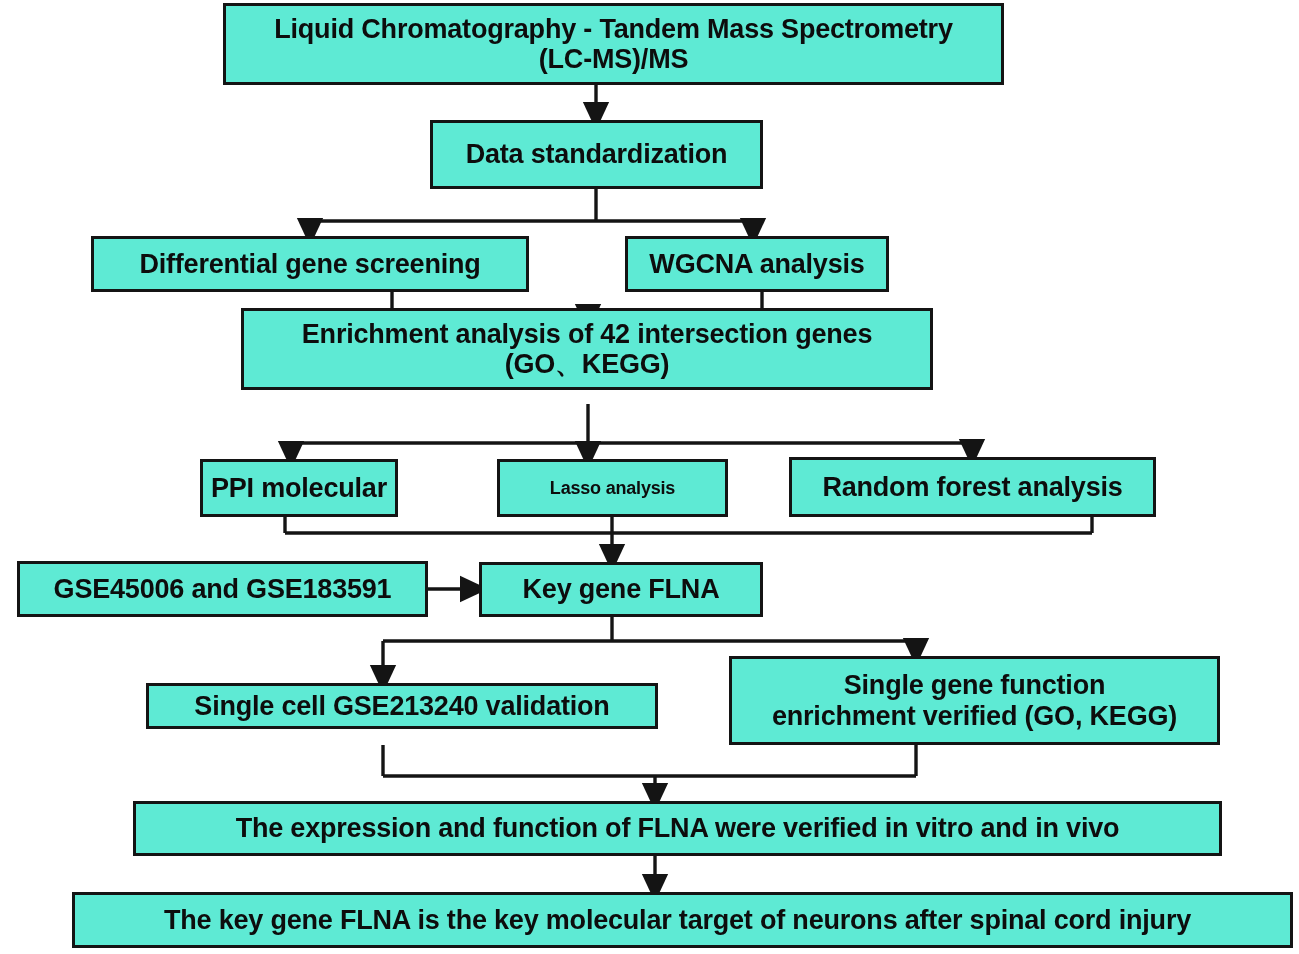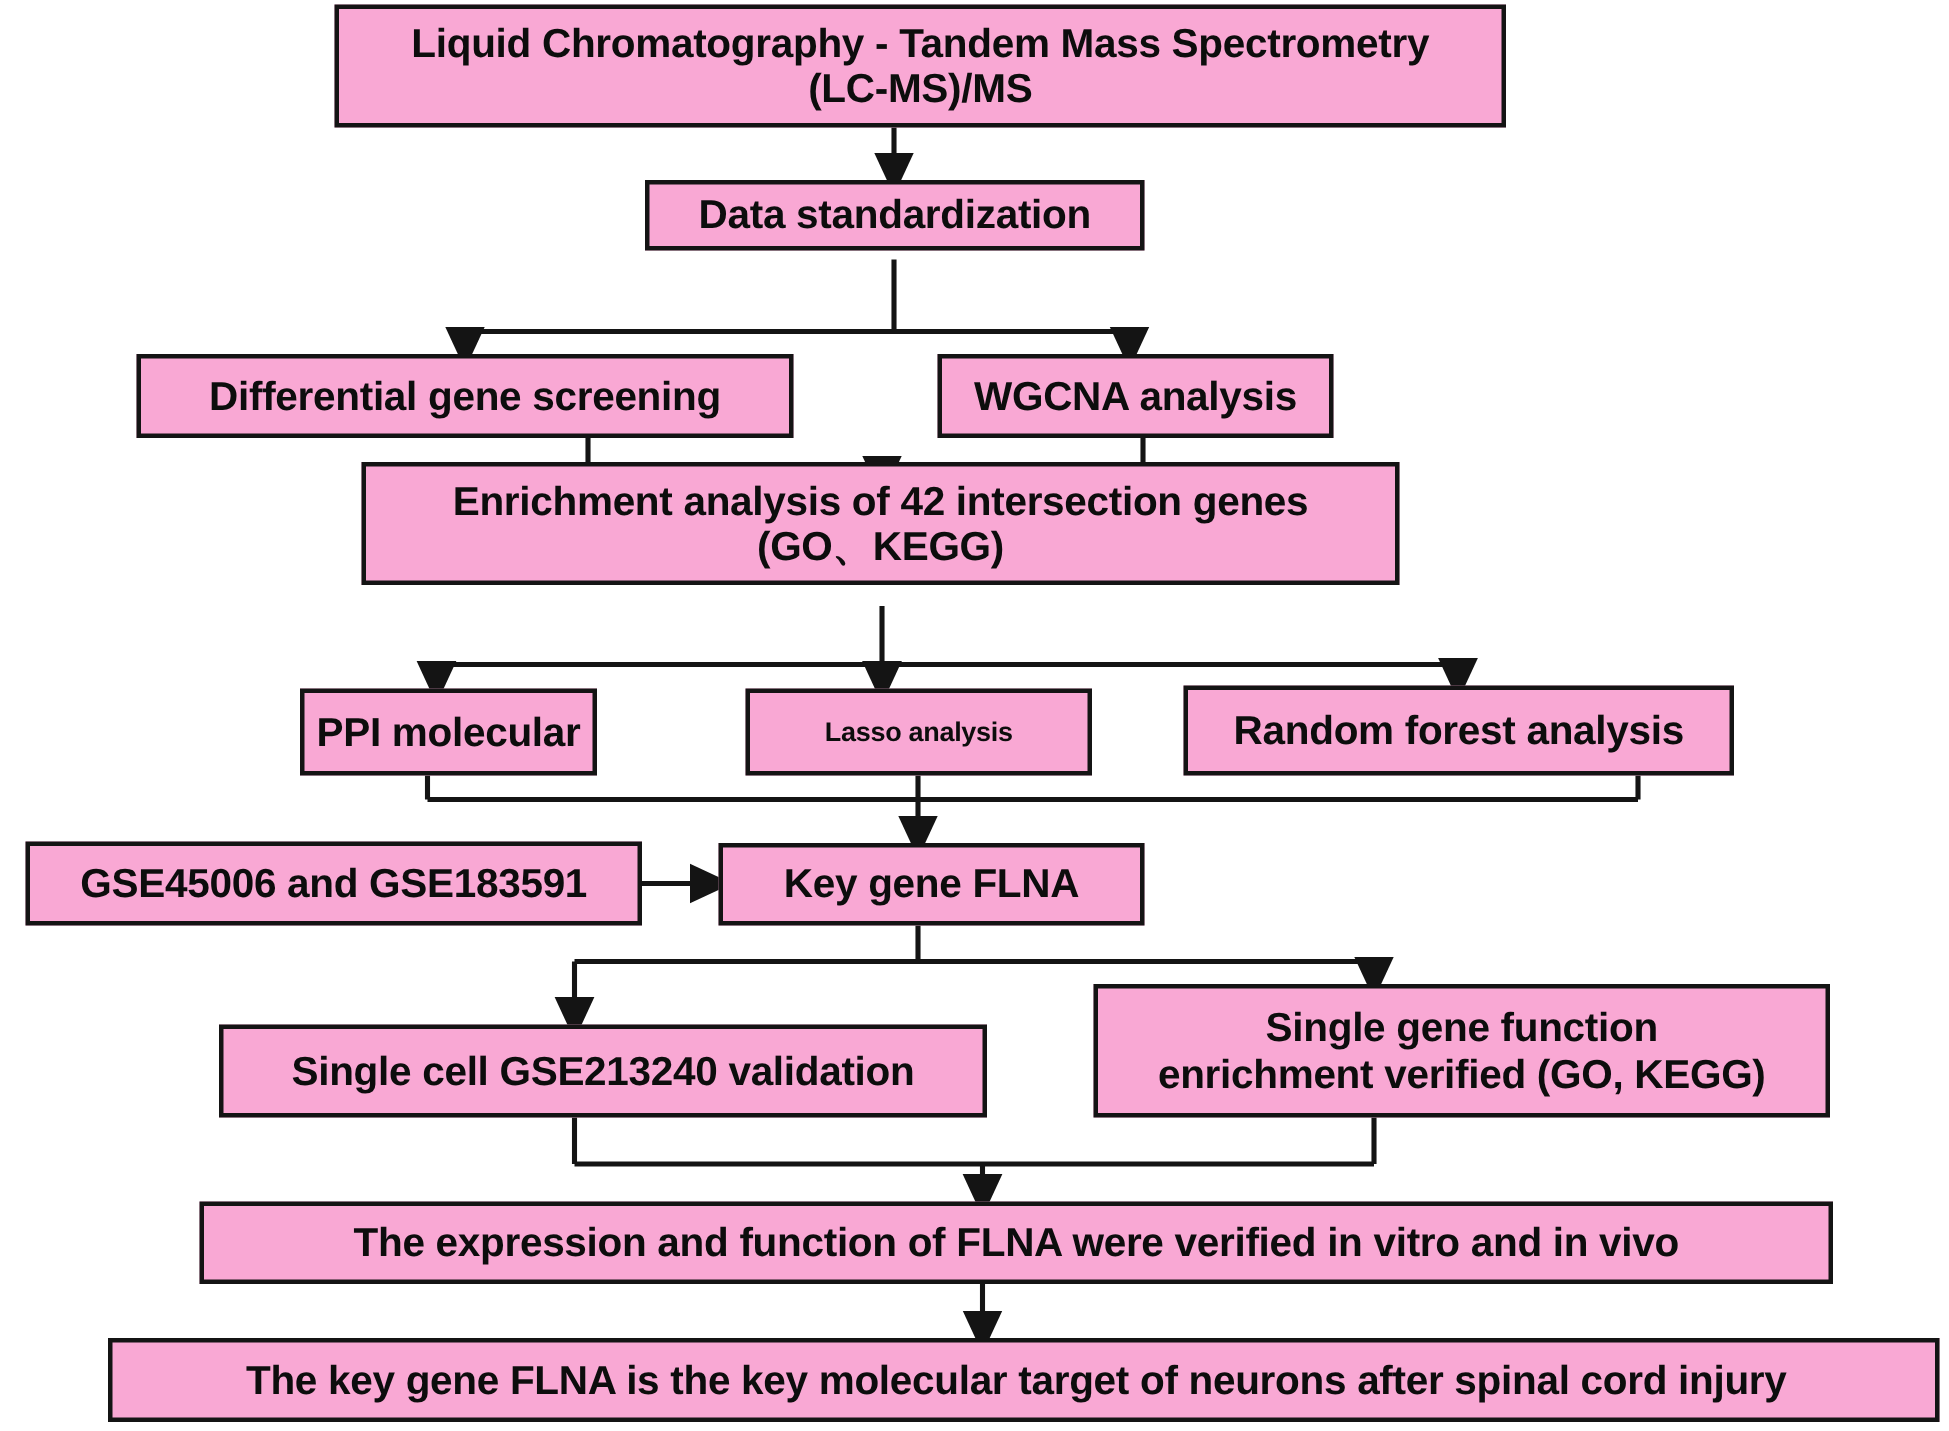--- a/index.html
+++ b/index.html
@@ -5,39 +5,39 @@
   html,body{margin:0;padding:0;background:#ffffff;}
   body{
     width:1299px;height:954px;position:relative;overflow:hidden;
     font-family:"Liberation Sans","DejaVu Sans",sans-serif;
     color:#0d0d0d;
   }
   #flow{position:absolute;left:0;top:0;width:1299px;height:954px;}
   .connectors{position:absolute;left:0;top:0;width:1299px;height:954px;pointer-events:none;}
   .node{
     position:absolute;box-sizing:border-box;
-    border:3px solid #141414;background:#f9a8d4;
+    border:3px solid #141414;background:#5eead4;
     display:flex;align-items:center;justify-content:center;
     text-align:center;font-weight:700;line-height:1.12;
     letter-spacing:-0.2px;
     white-space:pre-line;
     z-index:2;
   }
   .node span{display:block;width:100%;}
   .n-lcms{left:223px;top:3px;width:781px;height:82px;font-size:27px;}
-  .n-datastd{left:430px;top:120px;width:333px;height:47px;font-size:27px;}
+  .n-datastd{left:430px;top:120px;width:333px;height:69px;font-size:27px;}
   .n-diffgene{left:91px;top:236px;width:438px;height:56px;font-size:27px;}
   .n-wgcna{left:625px;top:236px;width:264px;height:56px;font-size:27px;}
   .n-enrich{left:241px;top:308px;width:692px;height:82px;font-size:27px;}
   .n-ppi{left:200px;top:459px;width:198px;height:58px;font-size:27px;}
   .n-lasso{left:497px;top:459px;width:231px;height:58px;font-size:18px;}
   .n-rf{left:789px;top:457px;width:367px;height:60px;font-size:27px;}
   .n-gse{left:17px;top:561px;width:411px;height:56px;font-size:27px;}
   .n-flna{left:479px;top:562px;width:284px;height:55px;font-size:27px;}
-  .n-singlecell{left:146px;top:683px;width:512px;height:62px;font-size:27px;}
+  .n-singlecell{left:146px;top:683px;width:512px;height:46px;font-size:27px;}
   .n-singlegene{left:729px;top:656px;width:491px;height:89px;font-size:27px;}
   .n-express{left:133px;top:801px;width:1089px;height:55px;font-size:27px;}
   .n-conclusion{left:72px;top:892px;width:1221px;height:56px;font-size:27px;}
   .n-conclusion span{white-space:nowrap;margin-left:-10px;}
 </style>
 </head>
 <body>
 
 <div id="flow">
 

